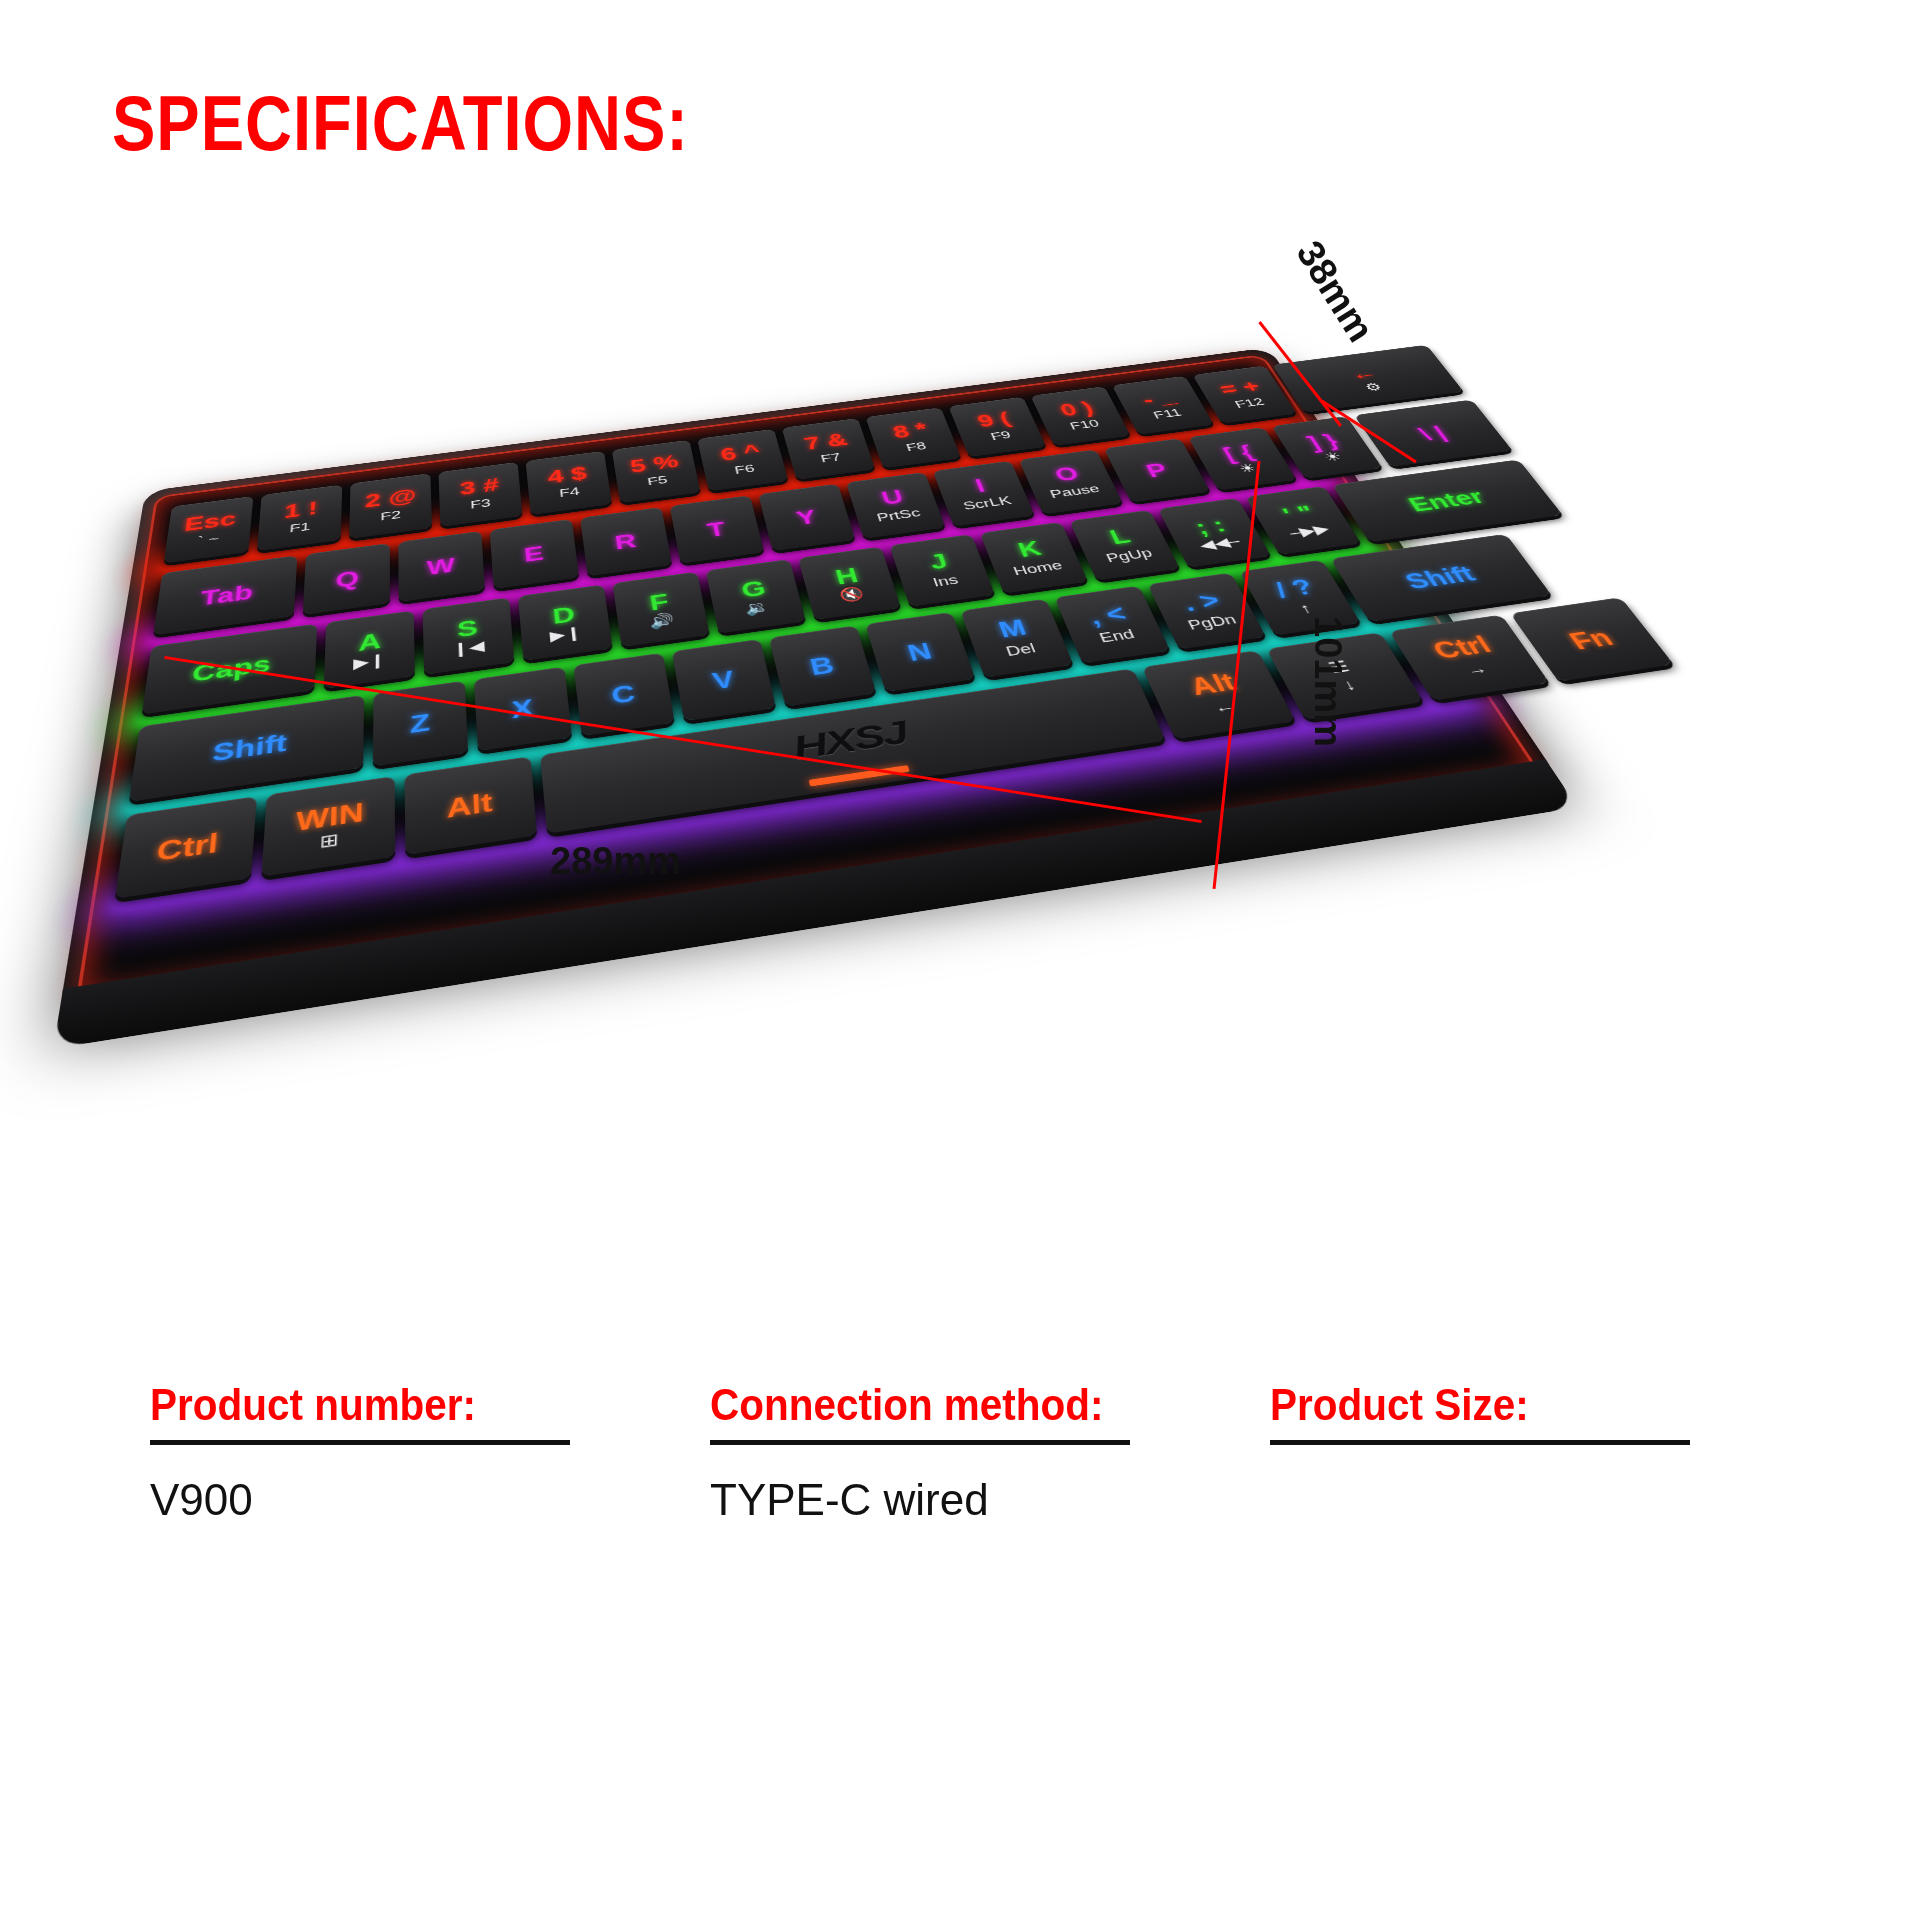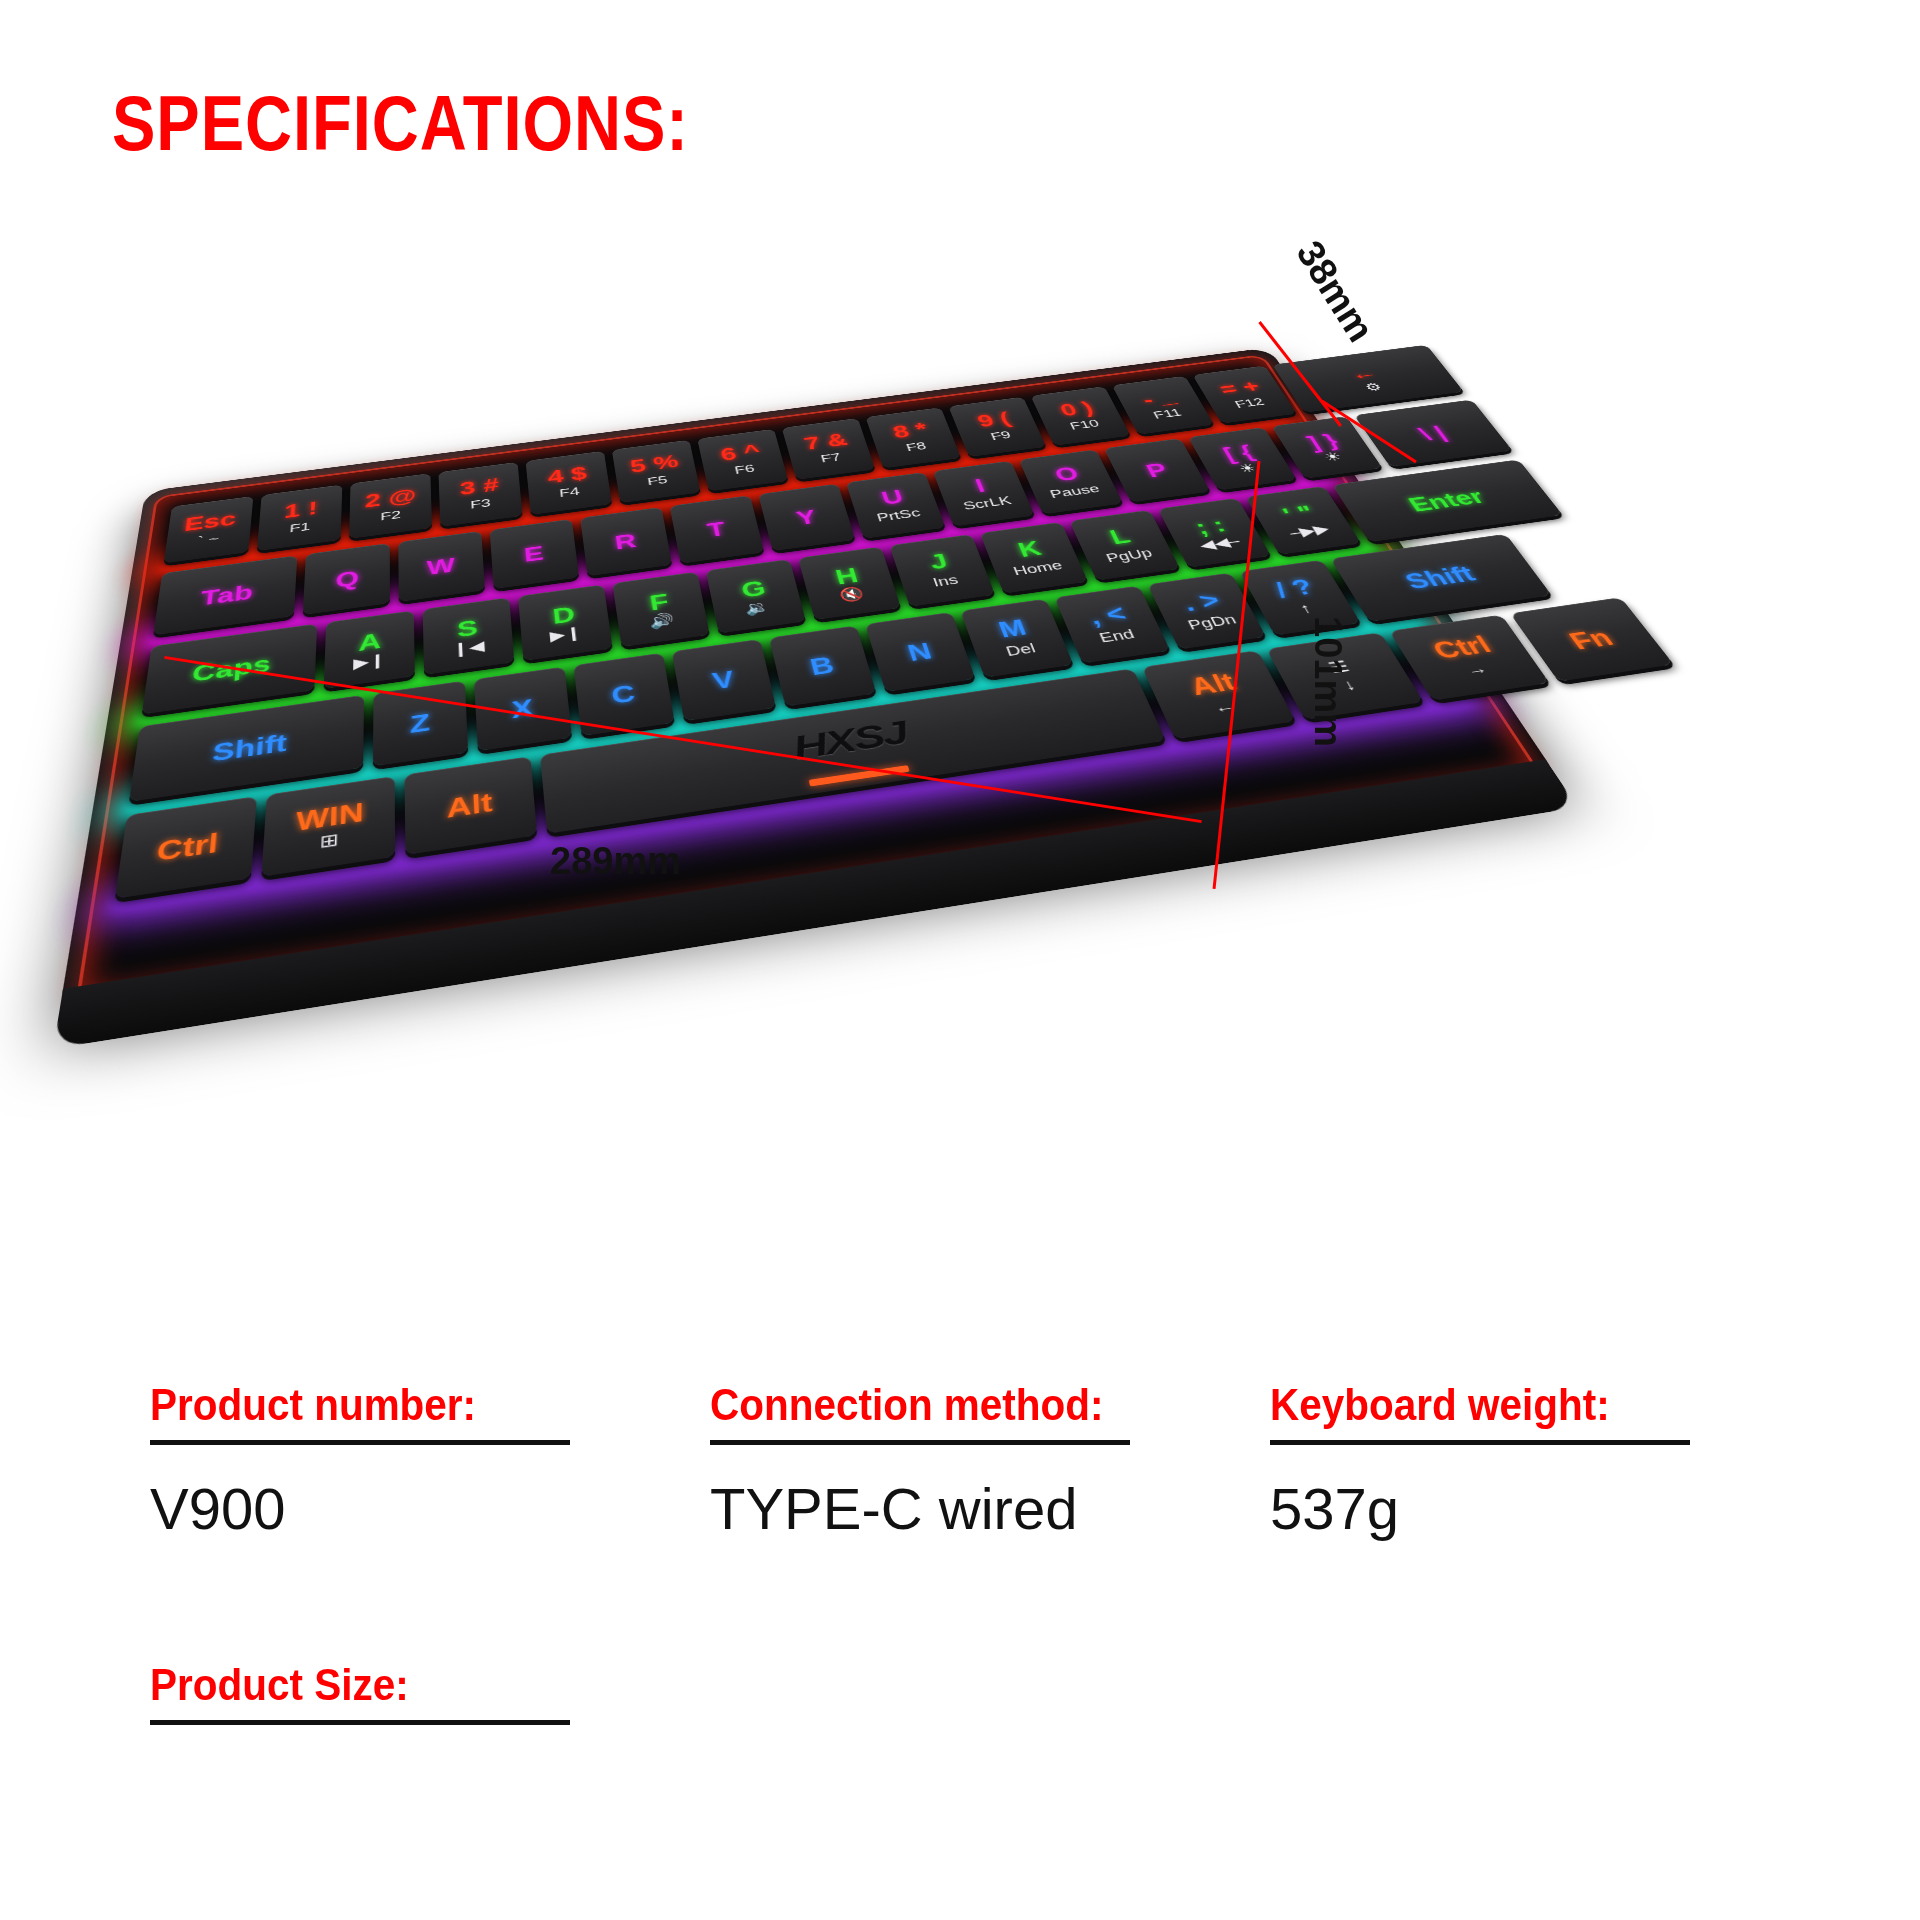--- a/index.html
+++ b/index.html
@@ -136,21 +136,21 @@
   .spec-label {
     color: #ff0000; font-weight: 700; font-size: 44px;
     font-family: "Liberation Sans", sans-serif;
     transform: scaleX(0.92); transform-origin: left center;
     white-space: nowrap;
   }
   .spec-rule {
     height: 5px; background: #111; margin-top: 10px; width: 420px;
   }
   .spec-value {
-    color: #111; font-size: 58px; font-weight: 500; margin-top: 30px;
+    color: #111; font-size: 44px; font-weight: 500; margin-top: 30px;
     font-family: "Liberation Sans", sans-serif; white-space: nowrap;
   }
 </style>
 </head>
 <body>
 
 <div id="page">
 
   <h1 class="title">SPECIFICATIONS:</h1>
 
@@ -421,23 +421,18 @@
         <div class="spec-label">Product number:</div>
         <div class="spec-rule"></div>
         <div class="spec-value">V900</div>
       </div>
       <div>
         <div class="spec-label">Connection method:</div>
         <div class="spec-rule"></div>
         <div class="spec-value">TYPE-C wired</div>
       </div>
       <div>
-        <div class="spec-label">Keyboard weight:</div>
-        <div class="spec-rule"></div>
-        <div class="spec-value">537g</div>
-      </div>
-      <div>
         <div class="spec-label">Product Size:</div>
         <div class="spec-rule"></div>
       </div>
     </div>
 
 </div>
 
 </body></html>

